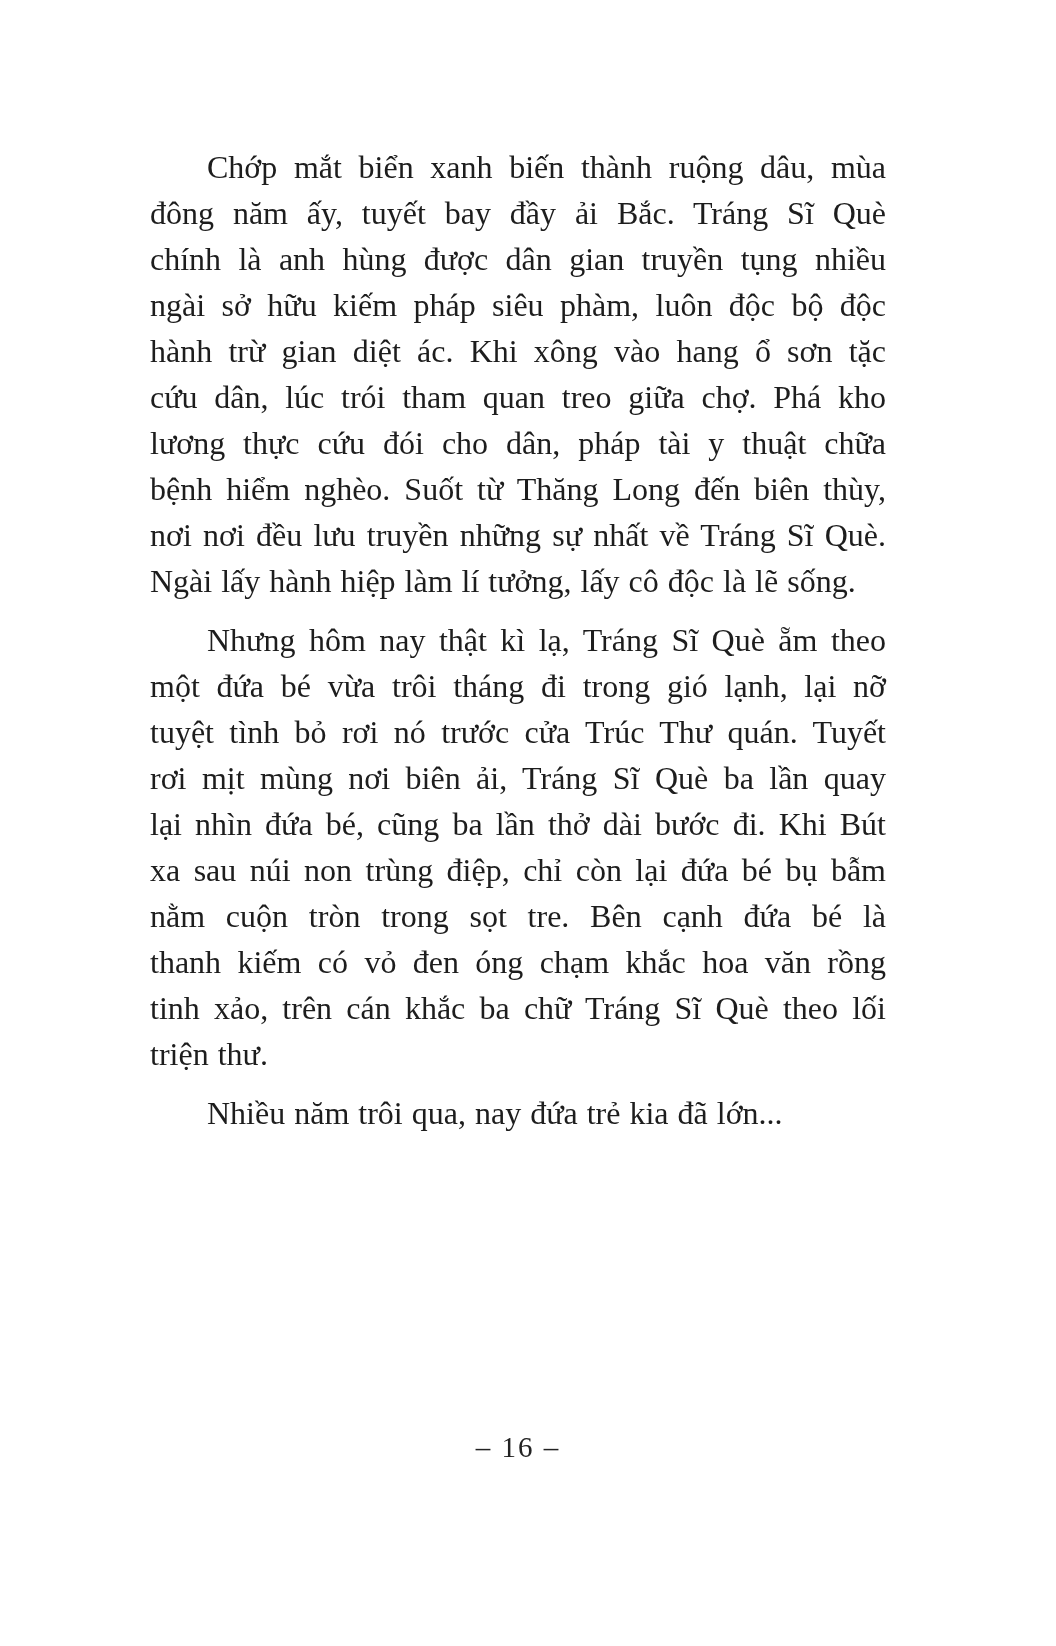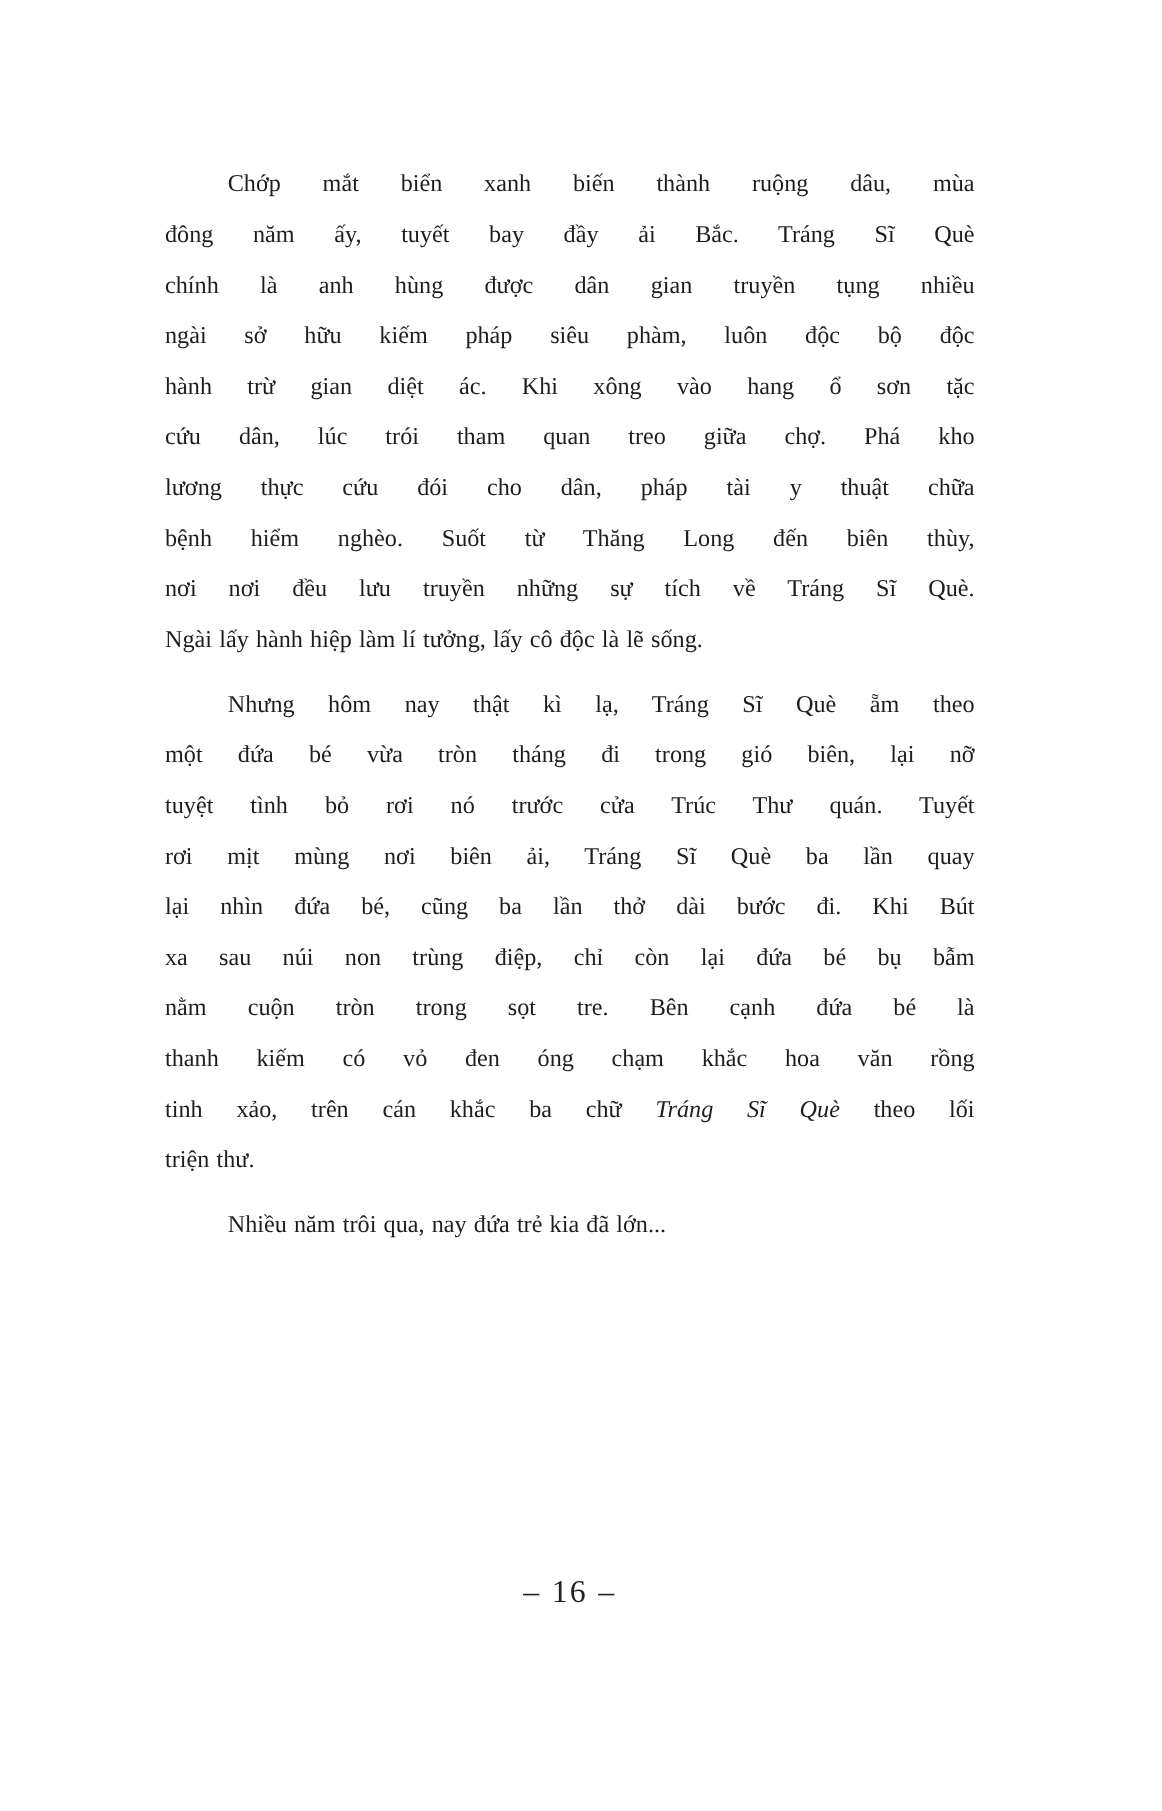--- a/index.html
+++ b/index.html
@@ -18,29 +18,29 @@
   }
   .textblock {
     position: absolute;
     left: 150px;
     top: 144px;
     width: 736px;
   }
   .para { margin: 0; }
   .para + .para { margin-top: 13px; }
   .line {
-    font-size: 22px;
+    font-size: 32px;
     line-height: 46px;
     text-align: justify;
     text-align-last: justify;
     word-spacing: 1px;
   }
   .line.first { text-indent: 57px; }
   .line.last { text-align-last: left; }
-  .it { font-style: italic; }
+  .it { }
   .footer {
     position: absolute;
     left: 150px;
     top: 1427px;
     width: 736px;
     text-align: center;
     font-size: 29px;
     line-height: 40px;
     letter-spacing: 2px;
     color: #222222;
@@ -53,26 +53,26 @@
   <div class="textblock" id="textblock">
       <div class="para">
         <div class="line first">Chớp mắt biển xanh biến thành ruộng dâu, mùa</div>
         <div class="line">đông năm ấy, tuyết bay đầy ải Bắc. Tráng Sĩ Què</div>
         <div class="line">chính là anh hùng được dân gian truyền tụng nhiều</div>
         <div class="line">ngài sở hữu kiếm pháp siêu phàm, luôn độc bộ độc</div>
         <div class="line">hành trừ gian diệt ác. Khi xông vào hang ổ sơn tặc</div>
         <div class="line">cứu dân, lúc trói tham quan treo giữa chợ. Phá kho</div>
         <div class="line">lương thực cứu đói cho dân, pháp tài y thuật chữa</div>
         <div class="line">bệnh hiểm nghèo. Suốt từ Thăng Long đến biên thùy,</div>
-        <div class="line">nơi nơi đều lưu truyền những sự tích về Tráng Sĩ Què.</div>
+        <div class="line">nơi nơi đều lưu truyền những sự nhất về Tráng Sĩ Què.</div>
         <div class="line last">Ngài lấy hành hiệp làm lí tưởng, lấy cô độc là lẽ sống.</div>
       </div>
       <div class="para">
         <div class="line first">Nhưng hôm nay thật kì lạ, Tráng Sĩ Què ẵm theo</div>
-        <div class="line">một đứa bé vừa tròn tháng đi trong gió biên, lại nỡ</div>
+        <div class="line">một đứa bé vừa trôi tháng đi trong gió lạnh, lại nỡ</div>
         <div class="line">tuyệt tình bỏ rơi nó trước cửa Trúc Thư quán. Tuyết</div>
         <div class="line">rơi mịt mùng nơi biên ải, Tráng Sĩ Què ba lần quay</div>
         <div class="line">lại nhìn đứa bé, cũng ba lần thở dài bước đi. Khi Bút</div>
         <div class="line">xa sau núi non trùng điệp, chỉ còn lại đứa bé bụ bẫm</div>
         <div class="line">nằm cuộn tròn trong sọt tre. Bên cạnh đứa bé là</div>
         <div class="line">thanh kiếm có vỏ đen óng chạm khắc hoa văn rồng</div>
         <div class="line">tinh xảo, trên cán khắc ba chữ <span class="it">Tráng Sĩ Què</span> theo lối</div>
         <div class="line last">triện thư.</div>
       </div>
       <div class="para">

